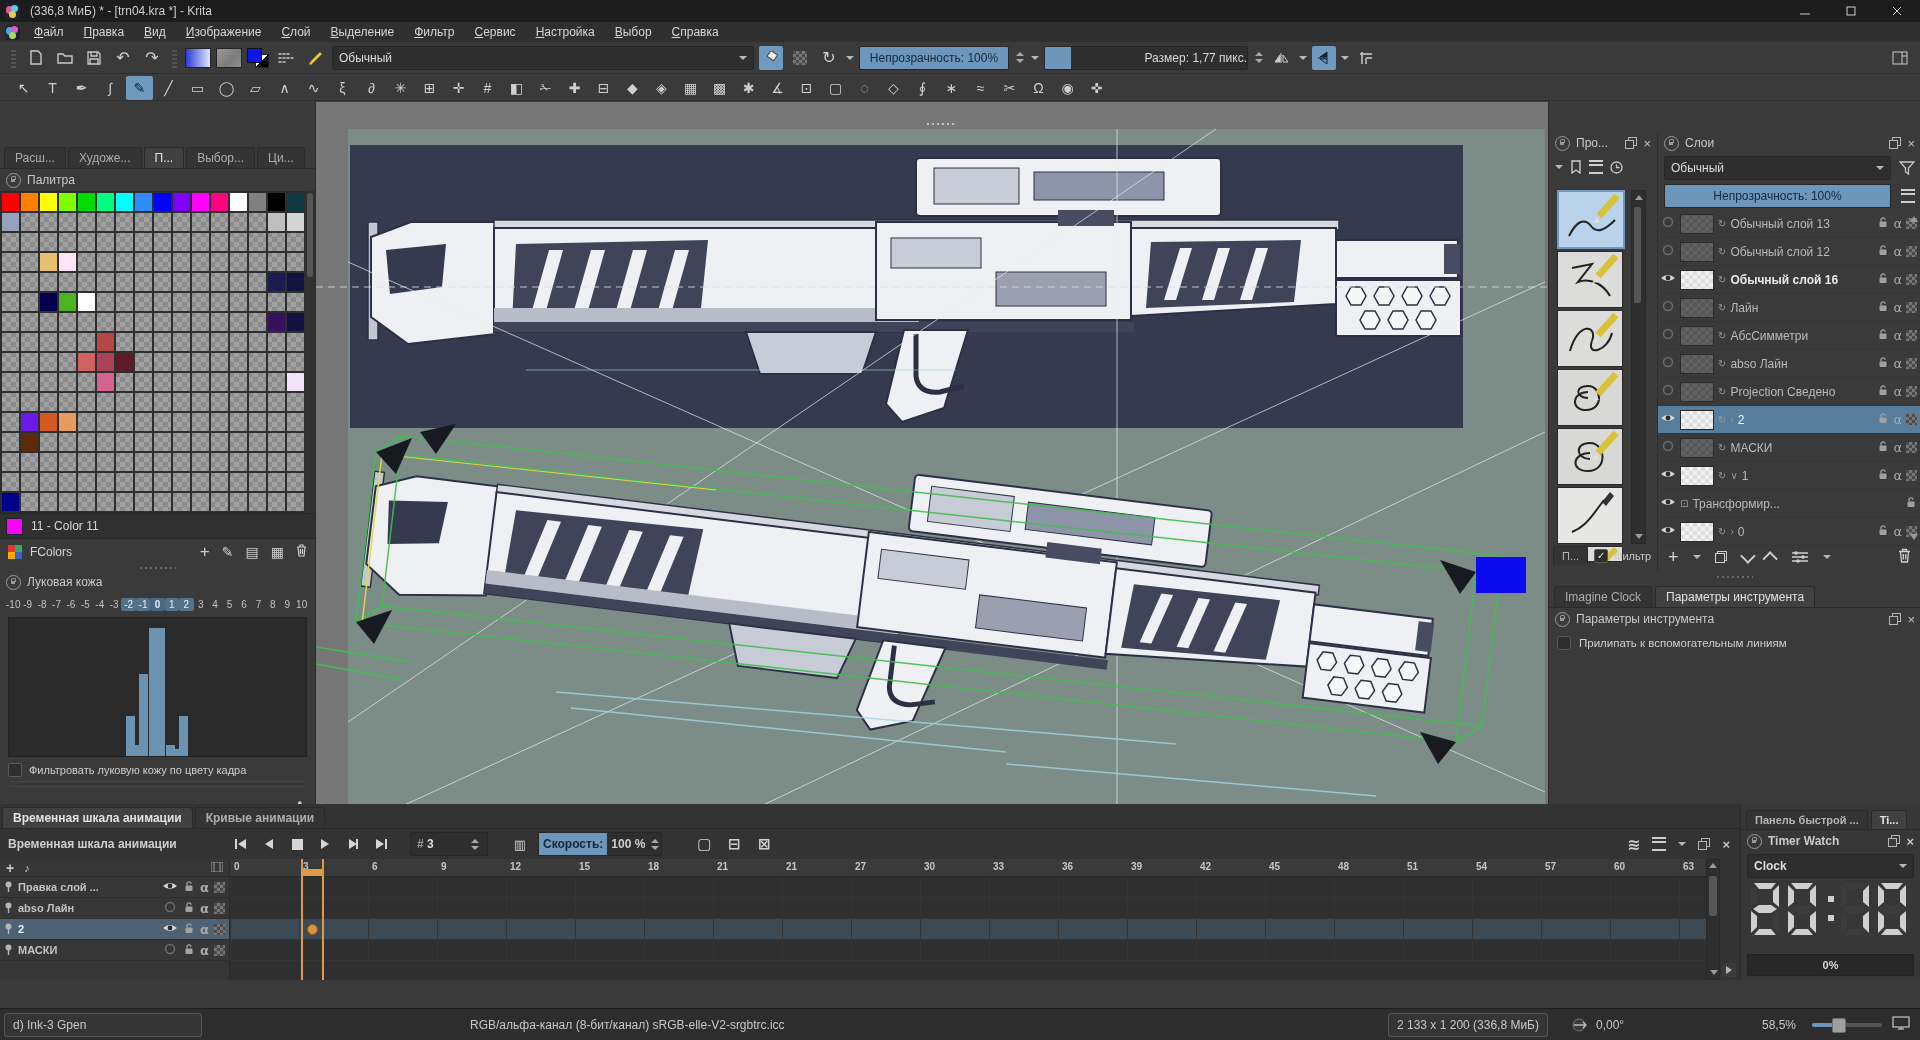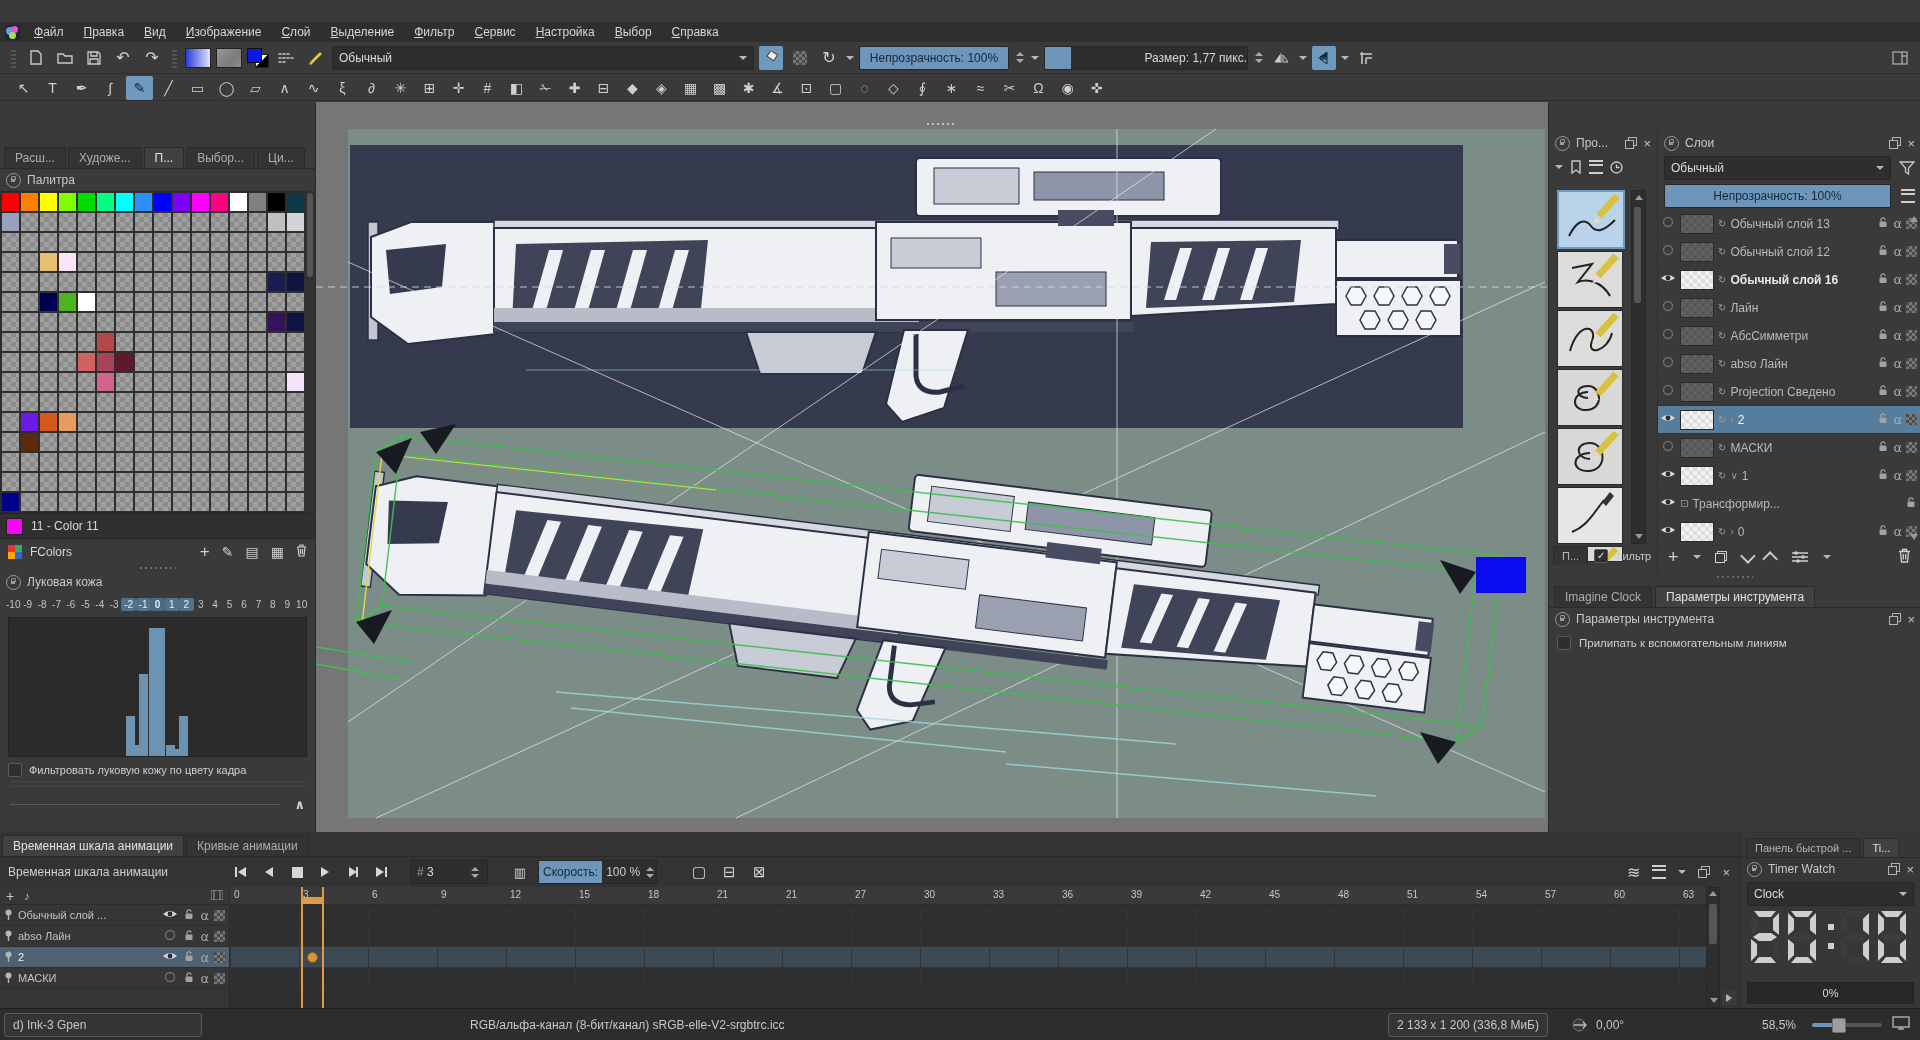--- a/index.html
+++ b/index.html
@@ -115,21 +115,21 @@
   .chev.up{transform:rotate(-135deg) translateY(-2px);}
   .hamb{display:inline-block;width:14px;height:10px;border-top:2px solid #cfcfcf;border-bottom:2px solid #cfcfcf;position:relative;}
   .hamb::after{content:"";position:absolute;left:0;top:2px;width:100%;height:2px;background:#cfcfcf;}
   .dupico{width:12px;height:12px;position:relative;}
   .dupico::before{content:"";position:absolute;top:0;right:0;width:8px;height:8px;border:1.5px solid #cfcfcf;}
   .dupico::after{content:"";position:absolute;bottom:0;left:0;width:8px;height:8px;border:1.5px solid #cfcfcf;background:#3a3a3a;}
   .to-tabs{position:absolute;left:0;top:482px;width:372px;display:flex;align-items:flex-end;padding-left:5px;gap:3px;border-bottom:1px solid #2a2a2a;height:24px;box-sizing:border-box;}
   .to-head{position:absolute;left:0;top:506px;width:372px;}
   .to-row{display:flex;align-items:center;gap:8px;padding:6px 8px;color:#cfcfcf;}
   
-  .bottom{position:absolute;left:0;top:832px;width:1748px;height:176px;background:#333;}
+  .bottom{position:absolute;left:0;top:804px;width:1748px;height:176px;background:#333;font-weight:bold;}
   .tl-tabs{position:absolute;left:0;top:0;height:25px;display:flex;align-items:flex-end;gap:2px;padding-left:2px;border-bottom:1px solid #2a2a2a;width:1740px;box-sizing:border-box;}
   .tl-controls{position:absolute;left:0;top:25px;width:1740px;height:30px;display:flex;align-items:center;gap:6px;color:#cfcfcf;}
   .transport{display:flex;gap:2px;}
   .tpbtn{width:26px;height:22px;display:flex;align-items:center;justify-content:center;border-radius:2px;}
   .tl-body{position:absolute;left:0;top:55px;width:1740px;height:121px;}
   .tl-left{position:absolute;left:0;top:0;width:230px;height:121px;background:#363636;border-right:1px solid #2a2a2a;box-sizing:border-box;}
   .tl-lhead{height:17px;display:flex;align-items:center;gap:10px;padding:0 6px;color:#c9c9c9;border-bottom:1px solid #2c2c2c;font-size:11px;}
   .tlrow{height:20px;display:flex;align-items:center;gap:5px;padding:0 4px;font-size:11px;color:#c3c3c3;border-bottom:1px solid #2e2e2e;}
   .tlrow.sel{background:#4e6273;color:#eef3f7;}
   .tl-frames{position:absolute;left:230px;top:0;width:1476px;height:121px;background:#2f2f2f;overflow:hidden;}
@@ -155,20 +155,45 @@
   .zslider .fill{position:absolute;left:0;top:0;bottom:0;width:30%;background:#6d96ba;border-radius:2px;}
   .zslider .knob{position:absolute;left:28%;top:-5px;width:12px;height:13px;background:#9f9f9f;border:1px solid #6e6e6e;border-radius:2px;}
   .smalltab{padding:3px 8px;background:#343434;color:#b5b5b5;border:1px solid #2a2a2a;border-bottom:none;border-radius:3px 3px 0 0;font-size:11px;white-space:nowrap;overflow:hidden;}
   .smalltab.active{background:#414141;color:#e2e2e2;}
 </style>
 </head>
 <body>
 
 <div class="app">
 
+  <div class="titlebar">
+    <div class="applogo">
+        <i style="left:1px;top:2px;width:8px;height:8px;background:#e3599a"></i>
+        <i style="left:6px;top:1px;width:7px;height:7px;background:#5ad0e3"></i>
+        <i style="left:4px;top:7px;width:7px;height:7px;background:#e3d05a"></i>
+      </div>
+    <span class="title">(336,8 МиБ)  * - [trn04.kra *] - Krita</span>
+    <div class="winbtns">
+      <div class="winbtn">
+          <svg width="10" height="10">
+            <line x1="0" y1="8" x2="10" y2="8" stroke="#cfcfcf" stroke-width="1"></line>
+          </svg>
+        </div>
+      <div class="winbtn">
+          <svg width="10" height="10">
+            <rect x="1" y="1" width="8" height="8" fill="none" stroke="#cfcfcf" stroke-width="1"></rect>
+          </svg>
+        </div>
+      <div class="winbtn">
+          <svg width="10" height="10">
+            <path d="M1,1 L9,9 M9,1 L1,9" stroke="#cfcfcf" stroke-width="1"></path>
+          </svg>
+        </div>
+    </div>
+  </div>
 
   <div class="menubar">
     <div class="applogo">
         <i style="left:1px;top:2px;width:8px;height:8px;background:#59a0e3"></i>
         <i style="left:6px;top:1px;width:7px;height:7px;background:#e359c8"></i>
         <i style="left:4px;top:7px;width:7px;height:7px;background:#9fe359"></i>
       </div>
     <div id="menubar-items" style="display:flex">
         <span class="menu-item">Файл</span>
         <span class="menu-item">Правка</span>
@@ -1172,21 +1197,21 @@
                 <line x1="3" y1="0" x2="3" y2="10" stroke="#999"></line>
                 <line x1="9" y1="0" x2="9" y2="10" stroke="#999"></line>
               </svg></span>
         </div>
         <div id="tl-rows">
             <div class="tlrow">
               <span><svg width="9" height="11">
                   <circle cx="4.5" cy="3.5" r="3" fill="#b5b5b5"></circle>
                   <line x1="4.5" y1="6" x2="4.5" y2="11" stroke="#b5b5b5" stroke-width="1.4"></line>
                 </svg></span>
-              <span style="flex: 1 1 0%; white-space: nowrap; overflow: hidden;">Обычный слой ...</span>
+              <span style="flex: 1 1 0%; white-space: nowrap; overflow: hidden;">Правка слой ...</span>
               <span><svg width="16" height="12">
                   <path d="M1,6 Q8,0 15,6 Q8,12 1,6" fill="#d8d8d8"></path>
                   <circle cx="8" cy="6" r="2.4" fill="#2a2a2a"></circle>
                 </svg></span>
               <span><svg width="12" height="12">
                   <rect x="2.5" y="5.5" width="7" height="5.5" rx="1" fill="#a2a2a2"></rect>
                   <path d="M4,5.5 V3.8 A2,2 0 0 1 8,3.8" fill="none" stroke="#a2a2a2" stroke-width="1.3"></path>
                 </svg></span>
               <span class="alpha-ico">α</span>
               <span class="chk-ico"></span>

